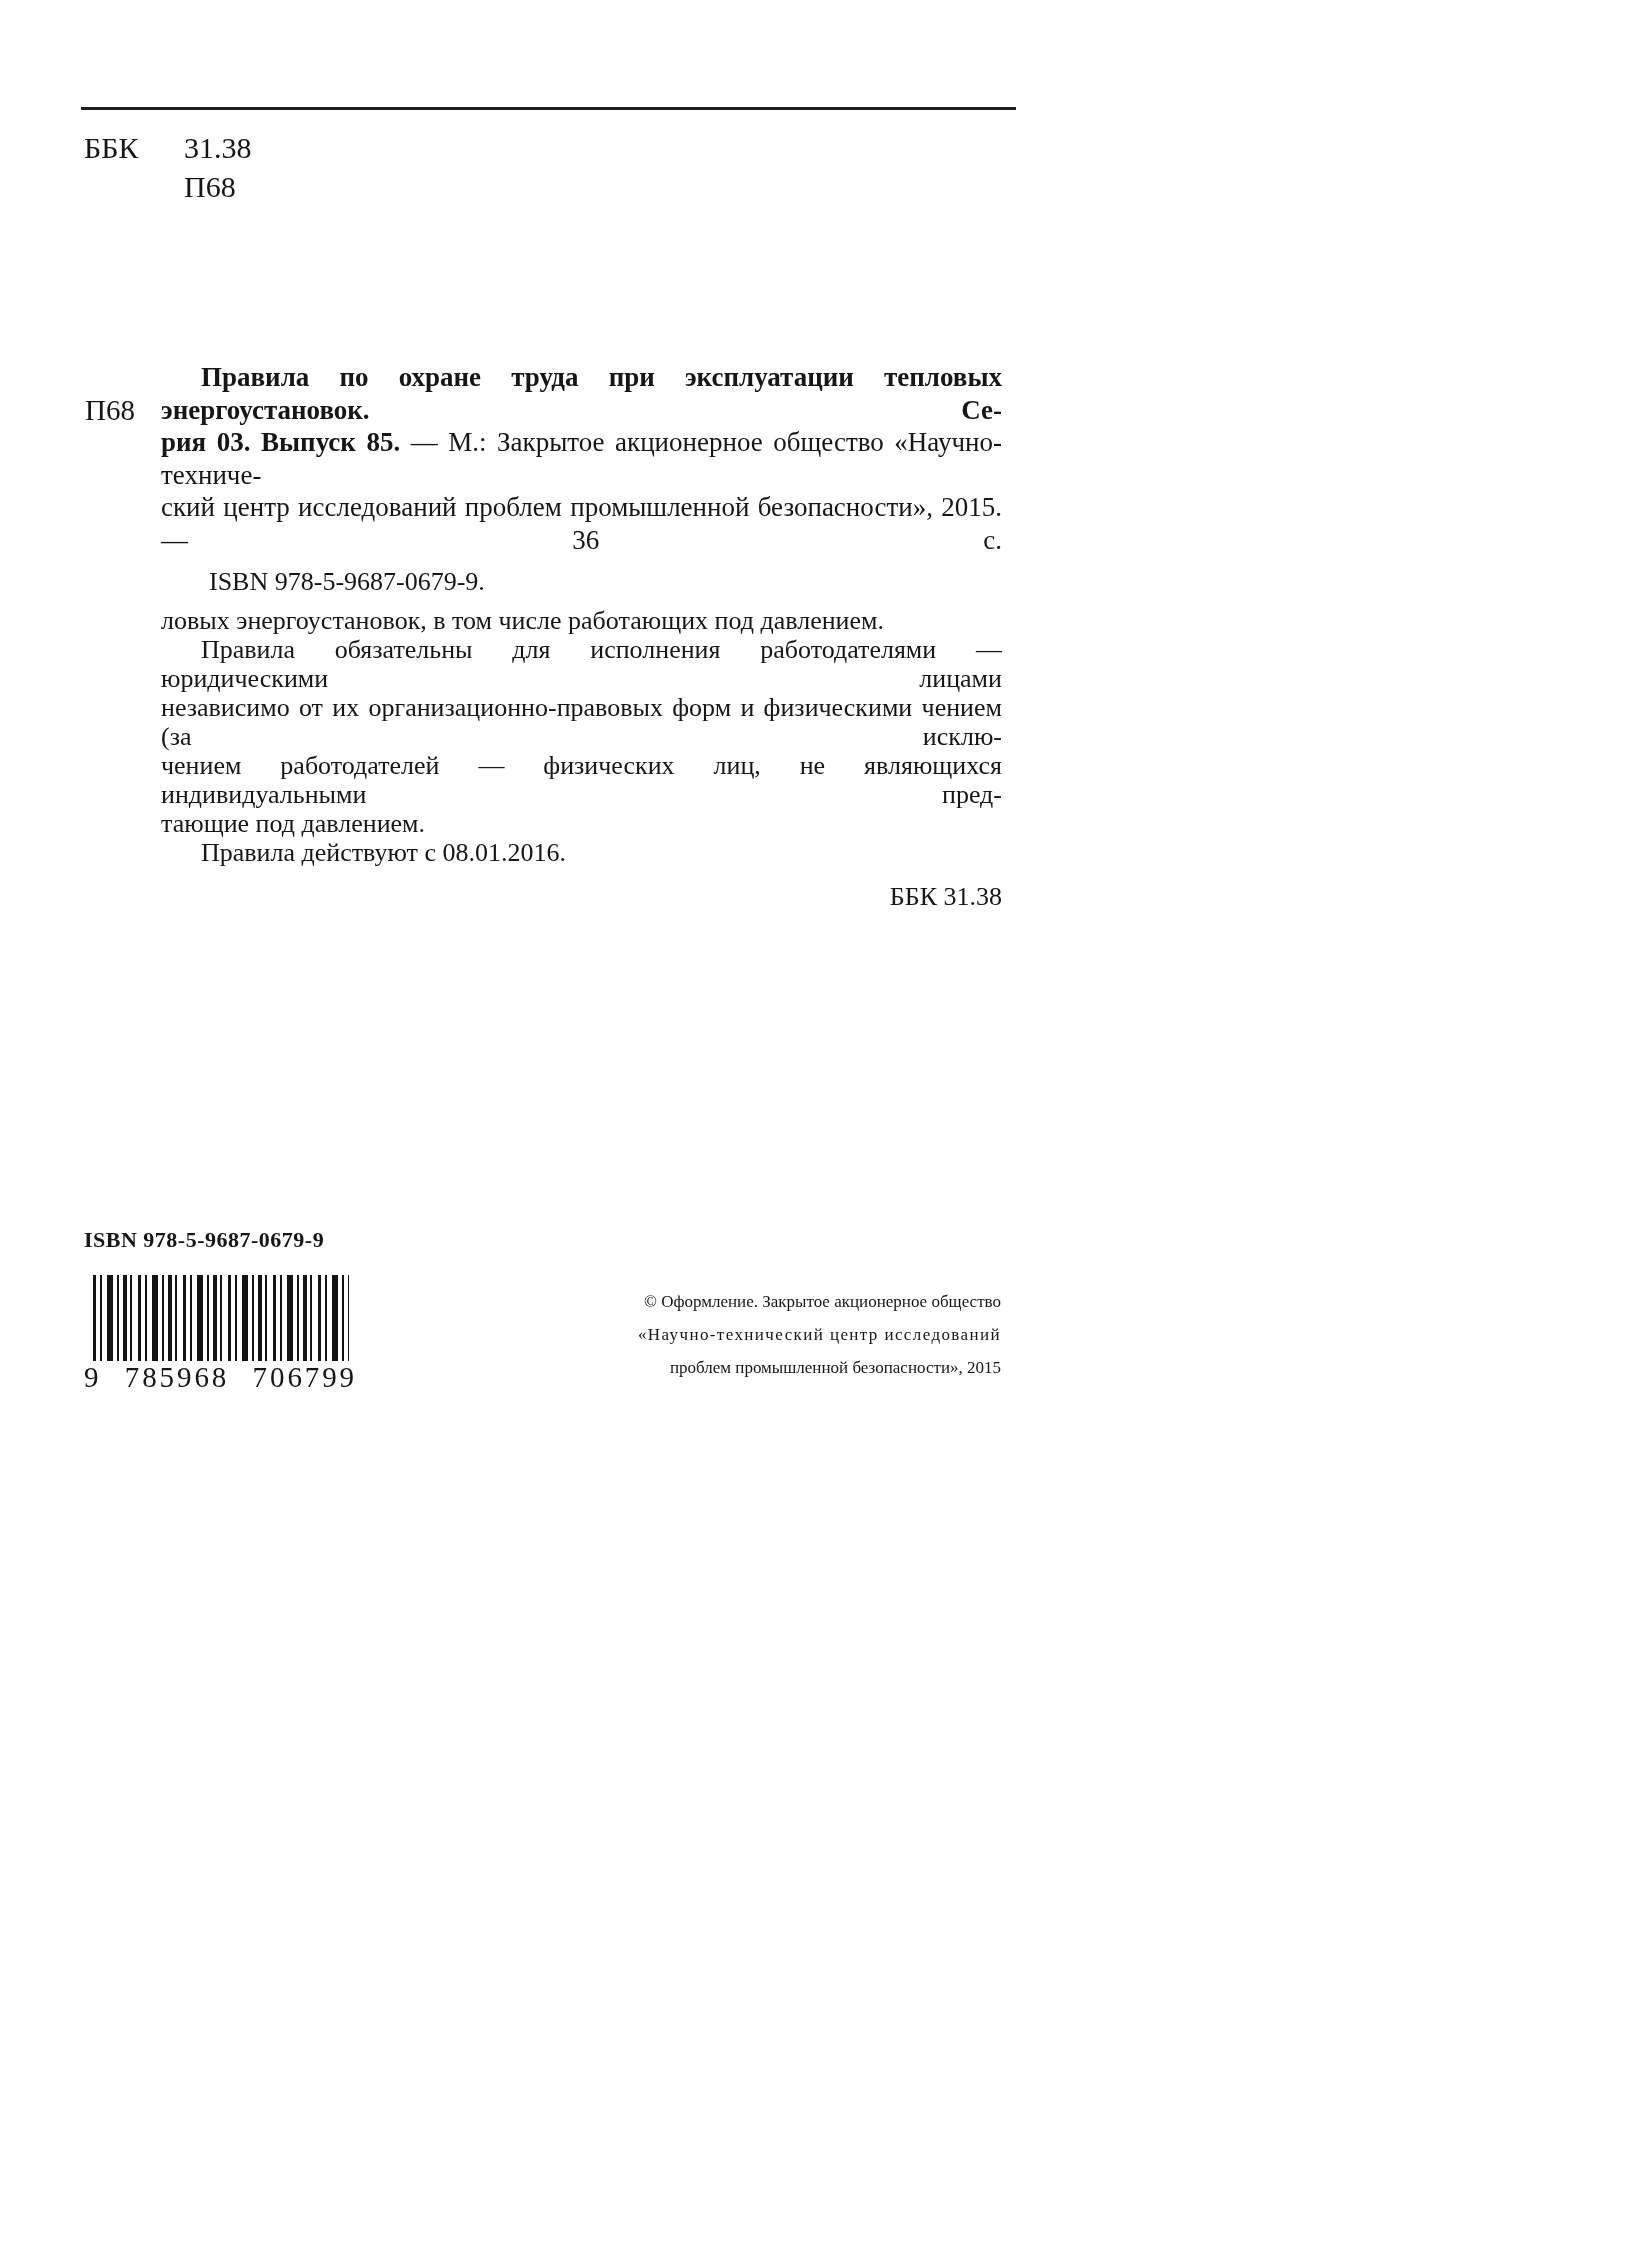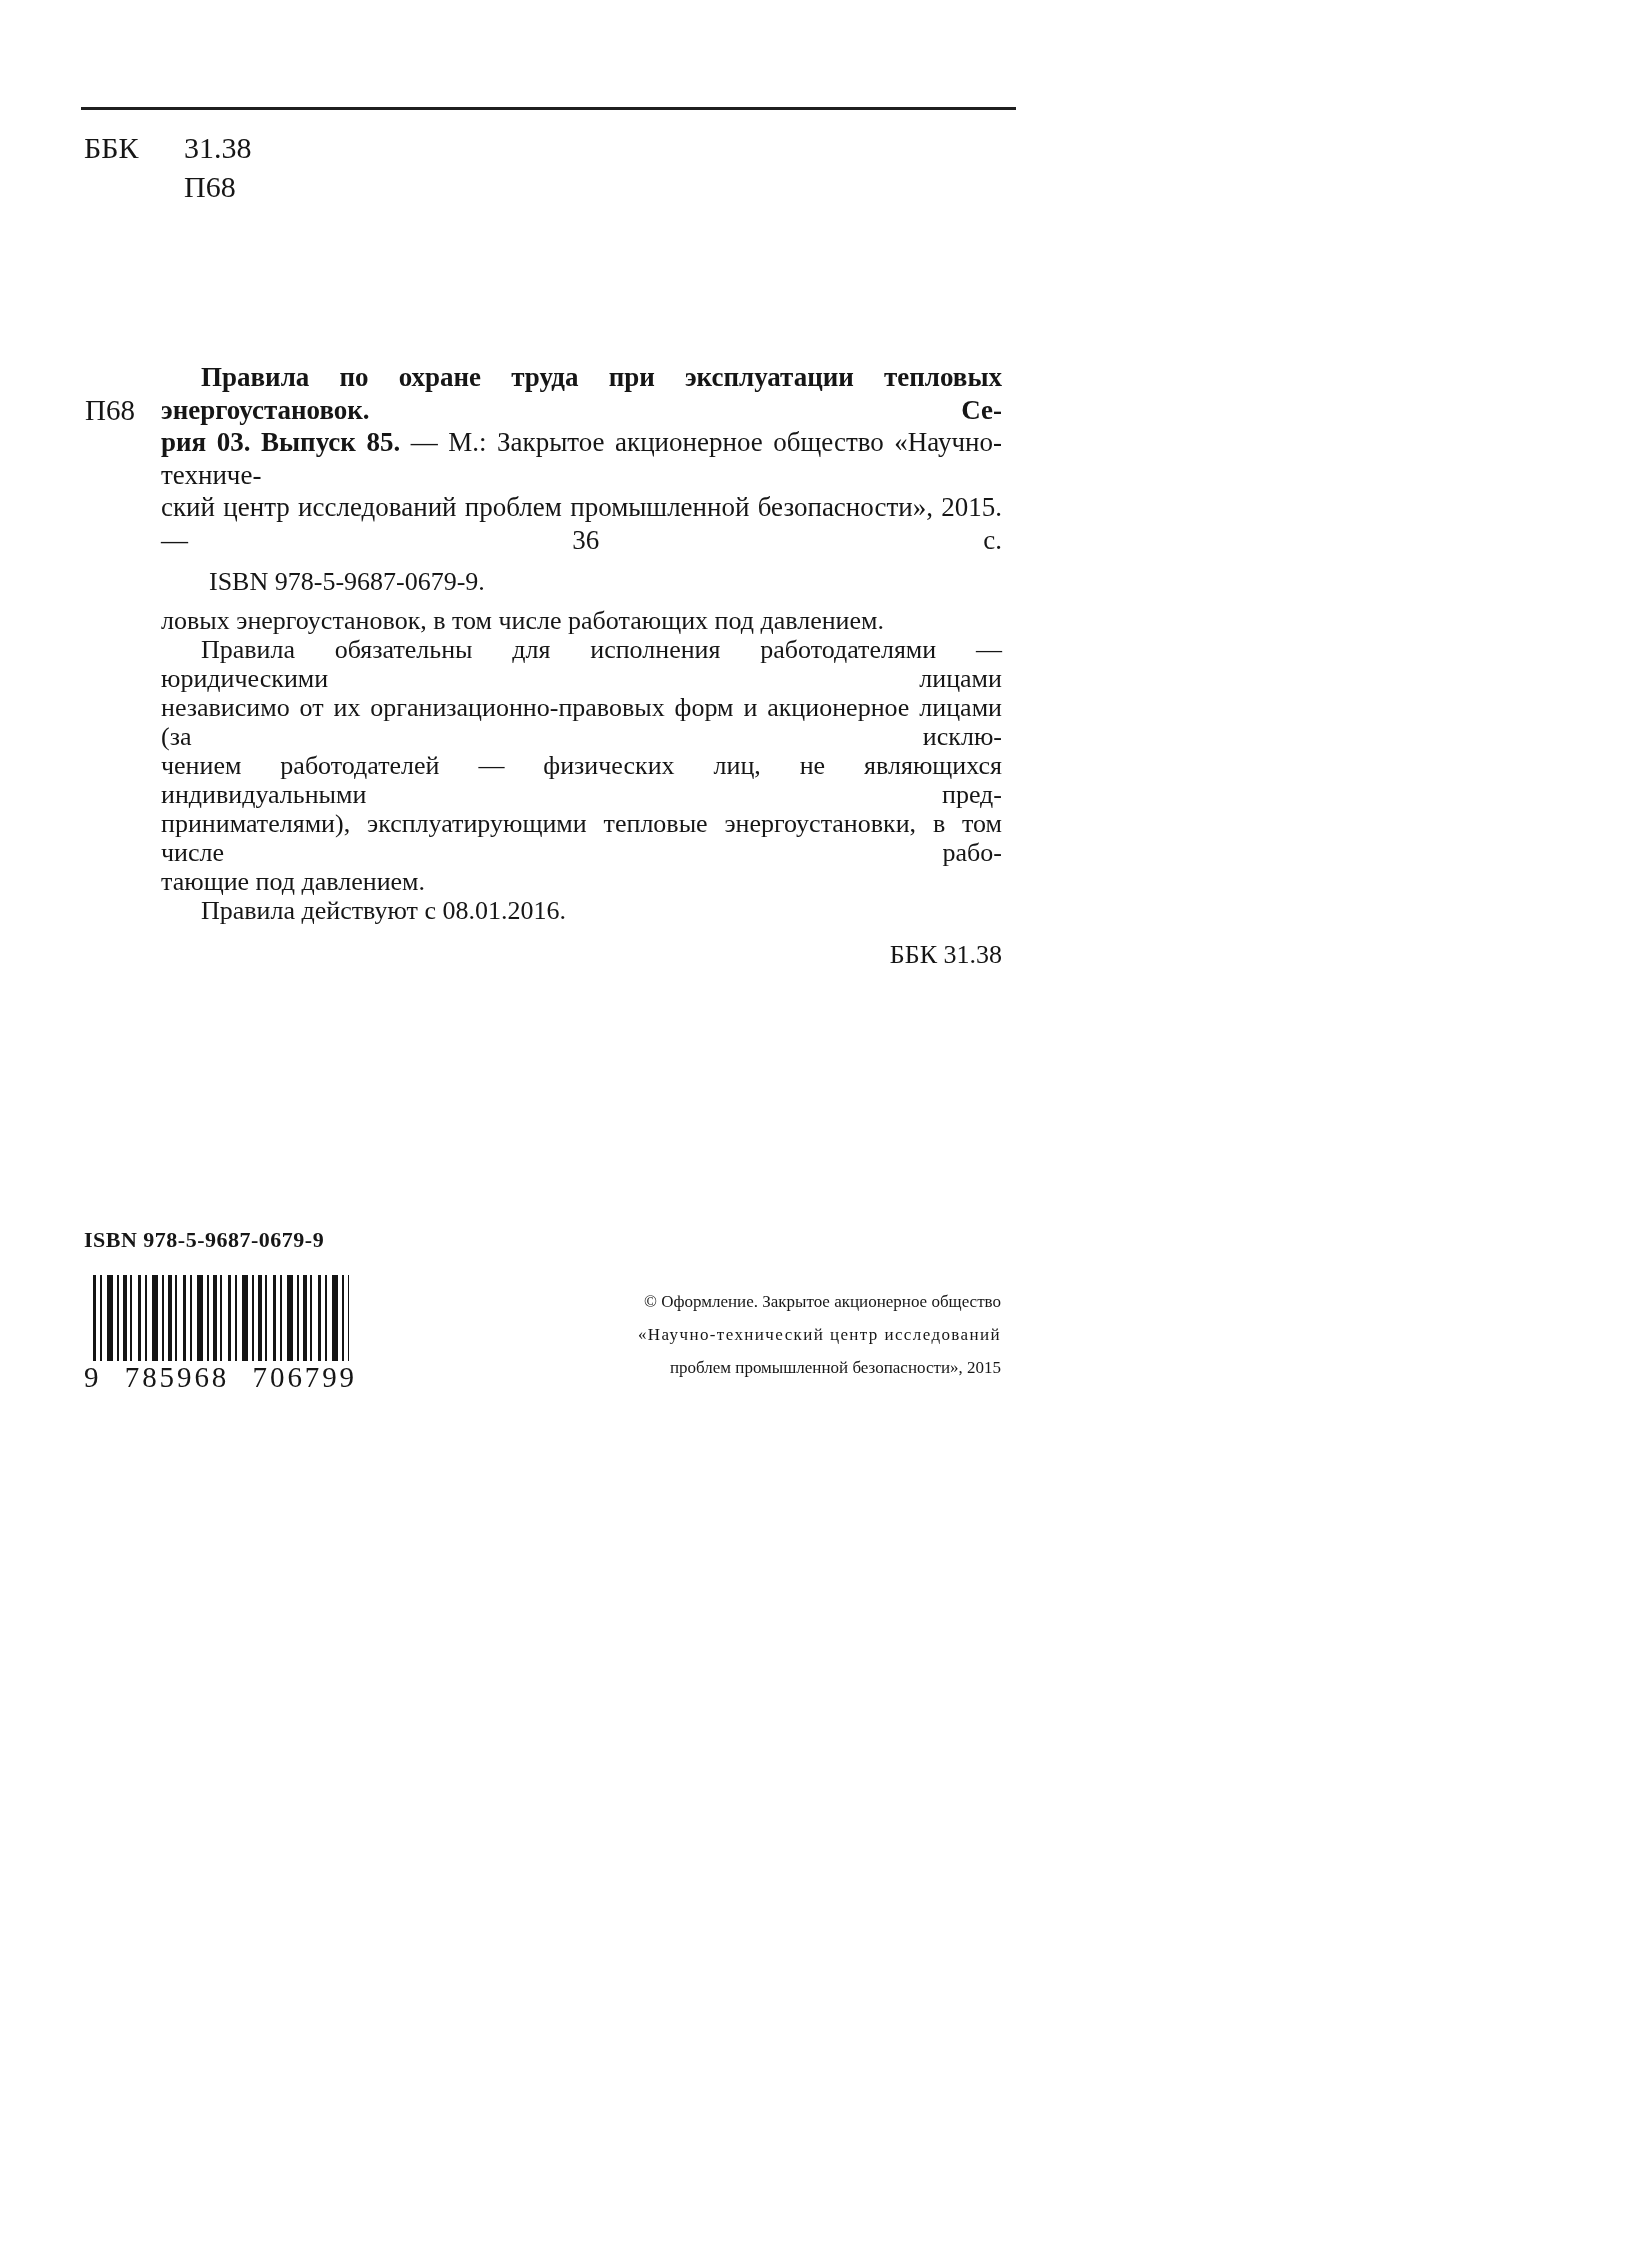--- a/index.html
+++ b/index.html
@@ -151,23 +151,22 @@
     </div>
 
     <div class="isbn-line">ISBN 978-5-9687-0679-9.</div>
 
     <div class="para para-first">
       <div class="line-last">ловых энергоустановок, в том числе работающих под давлением.</div>
     </div>
 
     <div class="para">
       <div class="jline line-first">Правила обязательны для исполнения работодателями — юридическими лицами</div>
-      <div class="jline">независимо от их организационно-правовых форм и акционерное лицами (за исклю-</div>
+      <div class="jline">независимо от их организационно-правовых форм и физическими чением (за исклю-</div>
       <div class="jline">чением работодателей — физических лиц, не являющихся индивидуальными пред-</div>
-      <div class="jline">принимателями), эксплуатирующими тепловые энергоустановки, в том числе рабо-</div>
       <div class="line-last">тающие под давлением.</div>
     </div>
 
     <div class="para">
       <div class="line-first line-last">Правила действуют с 08.01.2016.</div>
     </div>
 
     <div class="bbk-right">ББК 31.38</div>
 
   </div>

